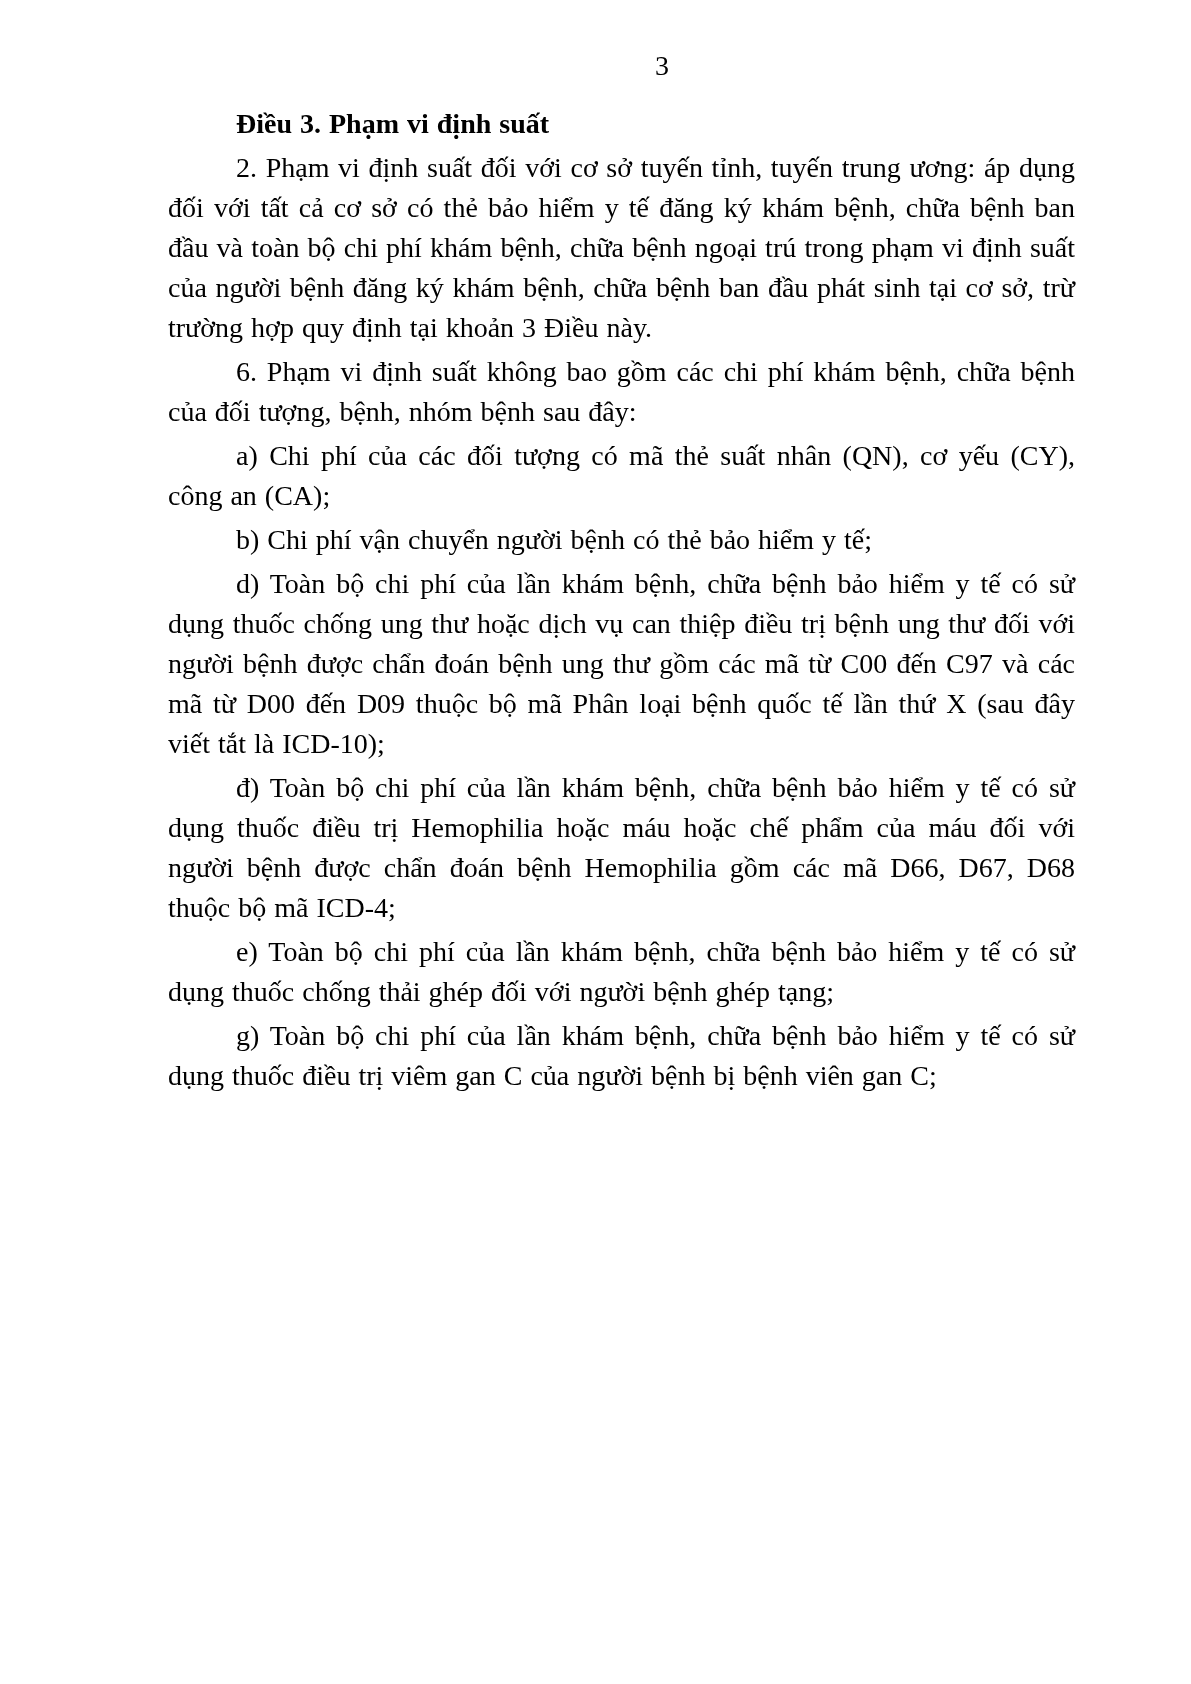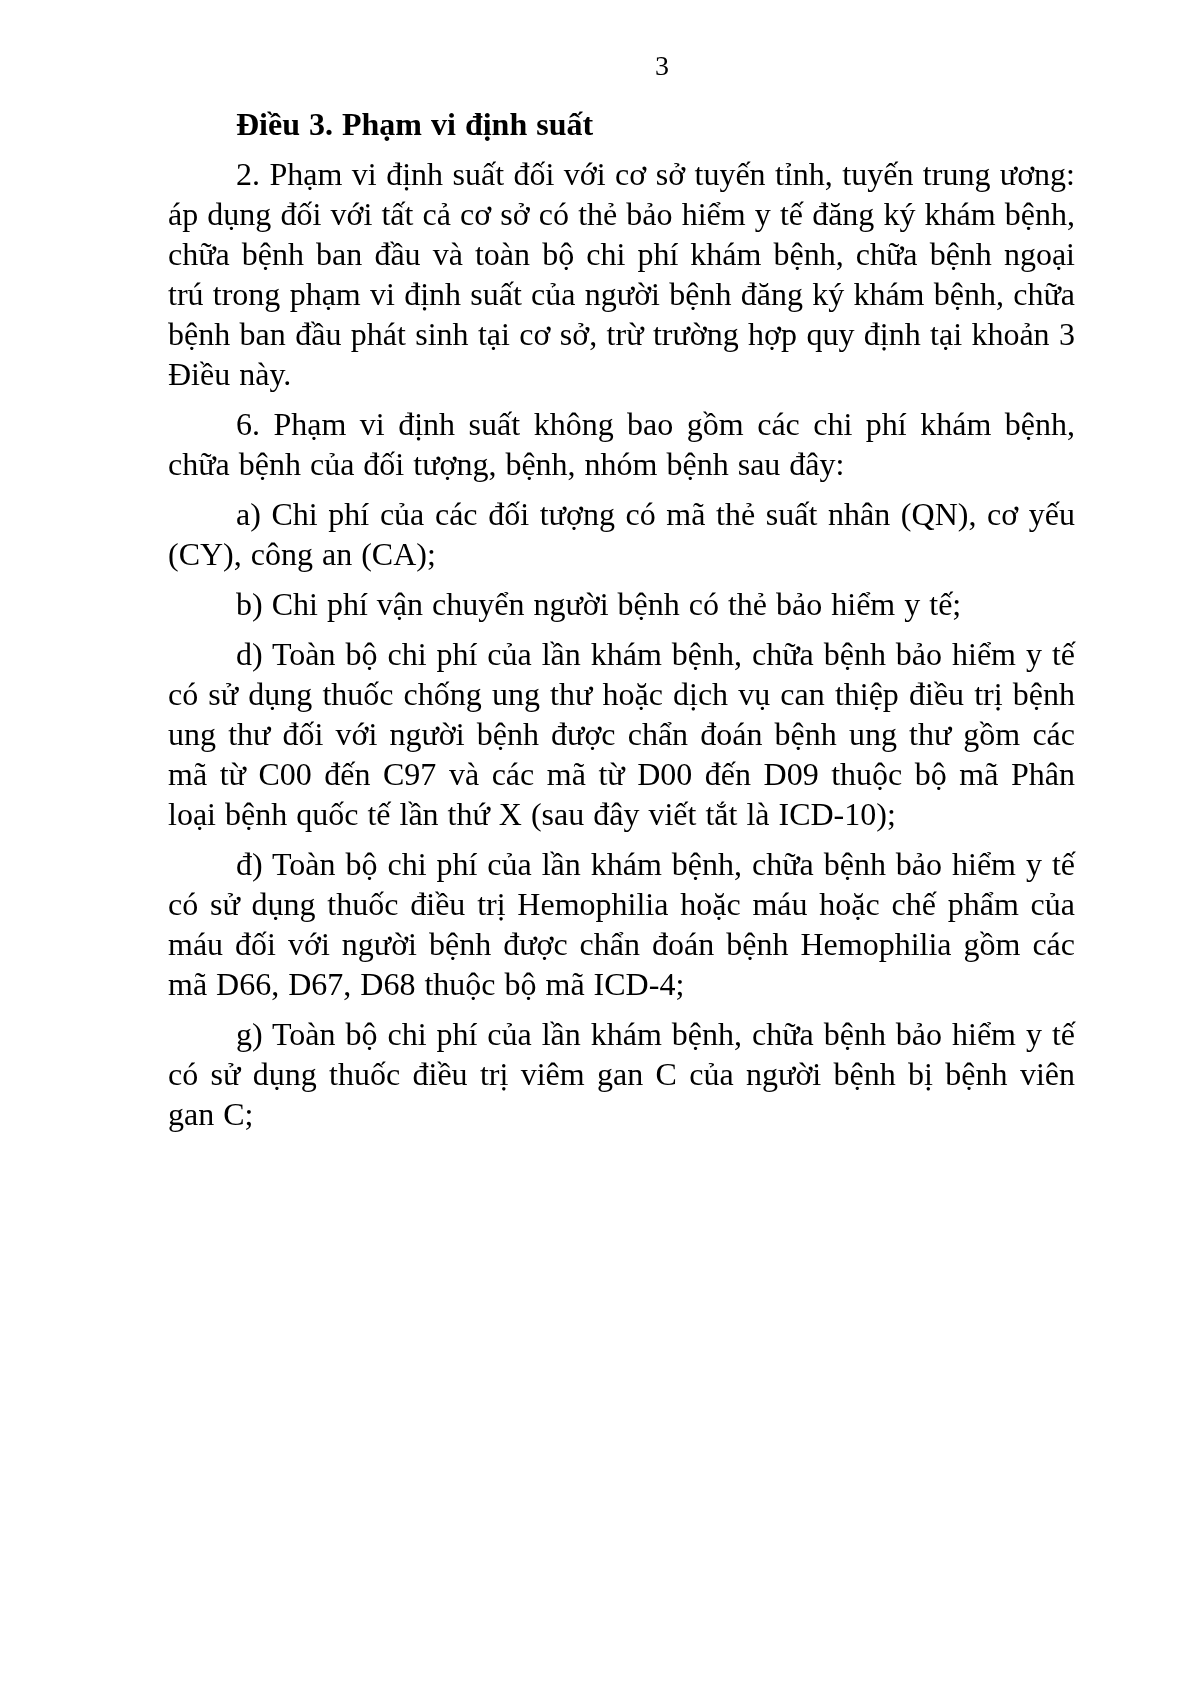--- a/index.html
+++ b/index.html
@@ -25,25 +25,25 @@
     font-size: 28px;
     line-height: 40px;
     text-align: left;
     text-indent: 487px;
     margin: 0;
   }
   .content {
     margin-top: 18px;
   }
   .content p {
-    font-size: 32px;
+    font-size: 28px;
     line-height: 40px;
     text-align: justify;
     text-indent: 68px;
-    margin: 10px 0;
+    margin: 4px 0;
     word-spacing: 1px;
   }
   .content p.heading {
     font-weight: bold;
     text-align: left;
     margin-bottom: 4px;
   }
 </style>
 </head>
 <body>
@@ -53,15 +53,16 @@
 
   <div class="content">
     <p class="heading">Điều 3. Phạm vi định suất</p>
 
     <p>2. Phạm vi định suất đối với cơ sở tuyến tỉnh, tuyến trung ương: áp dụng đối với tất cả cơ sở có thẻ bảo hiểm y tế đăng ký khám bệnh, chữa bệnh ban đầu và toàn bộ chi phí khám bệnh, chữa bệnh ngoại trú trong phạm vi định suất của người bệnh đăng ký khám bệnh, chữa bệnh ban đầu phát sinh tại cơ sở, trừ trường hợp quy định tại khoản 3 Điều này.</p>
     <p>6. Phạm vi định suất không bao gồm các chi phí khám bệnh, chữa bệnh của đối tượng, bệnh, nhóm bệnh sau đây:</p>
     <p>a) Chi phí của các đối tượng có mã thẻ suất nhân (QN), cơ yếu (CY), công an (CA);</p>
     <p>b) Chi phí vận chuyển người bệnh có thẻ bảo hiểm y tế;</p>
     <p>d) Toàn bộ chi phí của lần khám bệnh, chữa bệnh bảo hiểm y tế có sử dụng thuốc chống ung thư hoặc dịch vụ can thiệp điều trị bệnh ung thư đối với người bệnh được chẩn đoán bệnh ung thư gồm các mã từ C00 đến C97 và các mã từ D00 đến D09 thuộc bộ mã Phân loại bệnh quốc tế lần thứ X (sau đây viết tắt là ICD-10);</p>
     <p>đ) Toàn bộ chi phí của lần khám bệnh, chữa bệnh bảo hiểm y tế có sử dụng thuốc điều trị Hemophilia hoặc máu hoặc chế phẩm của máu đối với người bệnh được chẩn đoán bệnh Hemophilia gồm các mã D66, D67, D68 thuộc bộ mã ICD-4;</p>
+    <p>e) Toàn bộ chi phí của lần khám bệnh, chữa bệnh bảo hiểm y tế có sử dụng thuốc chống thải ghép đối với người bệnh ghép tạng;</p>
     <p>g) Toàn bộ chi phí của lần khám bệnh, chữa bệnh bảo hiểm y tế có sử dụng thuốc điều trị viêm gan C của người bệnh bị bệnh viên gan C;</p>
   </div>
 </div>
 
 </body></html>

